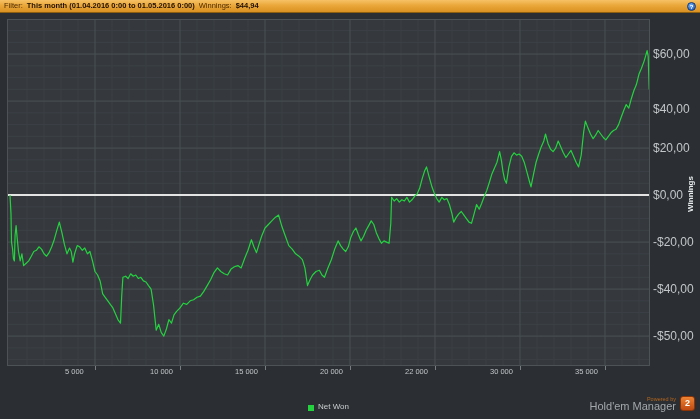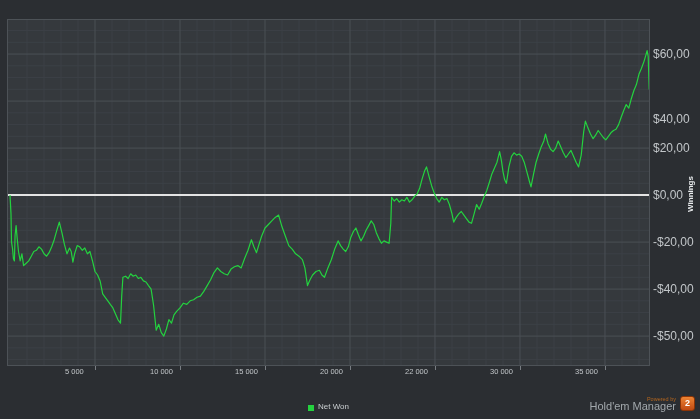--- a/index.html
+++ b/index.html
@@ -51,20 +51,24 @@
   .brand { font-size:11px; color:#a2a8ac; line-height:9px;margin-left:22px; }
   .badge { width:15px; height:15px; border-radius:3px;
     background:linear-gradient(#ee8434, #c04a12); border:1px solid #8c3406;
     color:#fff; font-size:9px; font-weight:bold; text-align:center; line-height:13px; }
 </style>
 </head>
 <body>
 
 <div class="screen">
 
+  <div class="filter-bar">
+    <span>Filter:</span><span class="sep"></span><span class="f-bold">This month (01.04.2016 0:00 to 01.05.2016 0:00)</span><span class="sep"></span><span>Winnings:</span><span class="sep"></span><span class="f-bold">$44,94</span>
+    <div class="help-icon">?</div>
+  </div>
 
   <div class="plot">
     <svg id="chart-svg" width="641" height="345">
         <line x1="19.004932640288533" y1="0" x2="19.004932640288533" y2="345" stroke="#3c4146" stroke-width="1"></line>
         <line x1="36.003977935716556" y1="0" x2="36.003977935716556" y2="345" stroke="#3c4146" stroke-width="1"></line>
         <line x1="53.00302323114459" y1="0" x2="53.00302323114459" y2="345" stroke="#3c4146" stroke-width="1"></line>
         <line x1="70.00206852657261" y1="0" x2="70.00206852657261" y2="345" stroke="#3c4146" stroke-width="1"></line>
         <line x1="104.00015911742867" y1="0" x2="104.00015911742867" y2="345" stroke="#3c4146" stroke-width="1"></line>
         <line x1="120.99920441285668" y1="0" x2="120.99920441285668" y2="345" stroke="#3c4146" stroke-width="1"></line>
         <line x1="137.9982497082847" y1="0" x2="137.9982497082847" y2="345" stroke="#3c4146" stroke-width="1"></line>
@@ -126,21 +130,21 @@
         <line x1="0" y1="128.08242506811987" x2="641" y2="128.08242506811987" stroke="#4a5055" stroke-width="1"></line>
         <line x1="0" y1="81.07970027247956" x2="641" y2="81.07970027247956" stroke="#4a5055" stroke-width="1"></line>
         <line x1="0" y1="34.07697547683923" x2="641" y2="34.07697547683923" stroke="#4a5055" stroke-width="1"></line>
         <line x1="0" y1="175.08514986376022" x2="641" y2="175.08514986376022" stroke="#e4e4e4" stroke-width="2"></line>
         <polyline points="2.0,175.1 3.0,193.9 3.5,222.1 4.6,229.1 5.4,238.5 6.4,240.9 7.1,215.0 8.1,205.6 9.1,217.4 10.5,231.5 12.2,240.9 13.9,233.8 15.6,245.6 18.2,243.2 20.7,240.9 23.3,236.2 25.8,231.5 28.4,230.3 30.9,226.8 33.5,229.1 36.0,233.8 38.6,236.2 41.1,232.7 43.7,226.8 46.2,219.7 48.8,210.3 51.3,202.1 53.9,212.7 56.4,224.4 59.0,233.8 61.5,228.0 63.2,231.5 64.9,242.1 66.6,233.8 69.2,225.6 71.7,226.8 74.3,230.3 76.8,228.0 79.4,233.8 81.9,231.5 84.5,240.9 87.0,251.5 89.6,255.0 92.1,260.9 94.7,273.8 97.2,277.3 99.8,280.8 102.3,284.4 104.9,287.9 107.4,293.8 109.9,299.6 112.5,303.2 113.7,276.1 114.9,257.3 117.6,256.2 120.1,258.5 122.7,253.8 125.2,256.2 127.8,255.0 130.3,258.5 132.9,257.3 135.4,260.9 138.0,262.0 140.5,265.6 143.1,269.1 145.6,285.5 148.2,310.2 150.7,304.3 153.3,312.6 155.8,316.1 158.4,309.0 160.9,299.6 163.5,303.2 166.0,294.9 168.6,291.4 172.0,287.9 175.4,283.2 178.8,284.4 182.2,280.8 185.6,279.7 189.0,277.3 192.4,276.1 195.8,271.4 199.2,265.6 202.6,259.7 206.0,252.6 209.4,247.9 212.8,251.5 216.2,253.8 219.6,255.0 223.0,249.1 226.4,246.8 229.8,245.6 233.2,247.9 236.6,238.5 240.0,230.3 243.4,219.7 245.9,226.8 248.5,232.7 251.0,224.4 253.6,216.2 257.0,208.0 260.4,204.5 263.8,200.9 267.2,197.4 270.6,195.1 274.0,206.8 277.4,216.2 280.8,225.6 284.2,229.1 287.6,233.8 291.0,236.2 294.4,239.7 296.9,247.9 299.5,265.6 302.0,259.7 304.6,255.0 308.0,251.5 311.4,250.3 313.9,255.0 316.5,257.3 319.9,247.9 323.3,239.7 326.7,229.1 330.1,220.9 332.6,225.6 335.2,229.1 337.7,231.5 340.3,226.8 342.8,217.4 345.4,211.5 347.9,208.0 350.5,215.0 353.0,220.9 355.6,216.2 358.1,210.3 360.7,205.6 363.2,200.9 365.8,204.5 368.3,212.7 370.9,218.6 373.4,223.3 376.0,220.9 378.5,222.1 381.1,223.3 382.8,203.3 383.6,177.4 386.2,181.0 388.7,178.6 391.3,182.1 393.8,179.8 396.4,181.0 398.9,177.4 401.5,182.1 404.0,179.8 406.6,176.3 409.1,173.9 411.7,168.0 414.2,158.6 416.8,150.4 418.5,146.9 421.0,156.3 423.6,165.7 426.1,172.7 428.7,178.6 431.2,182.1 433.8,177.4 436.3,179.8 438.9,178.6 441.4,184.5 444.0,193.9 445.7,202.1 448.2,197.4 450.8,193.9 453.3,191.5 455.9,195.1 458.4,198.6 461.0,202.1 463.5,203.3 466.1,193.9 468.6,184.5 471.2,189.2 473.7,183.3 476.3,176.3 478.8,170.4 481.4,162.2 483.9,153.9 486.5,148.1 489.0,142.2 491.6,131.6 493.3,139.8 495.0,151.6 496.7,159.8 498.4,163.3 500.9,146.9 503.5,136.3 506.0,132.8 508.6,135.1 511.1,134.0 513.7,136.3 516.2,142.2 518.8,151.6 521.3,161.0 523.0,166.9 525.6,153.9 528.1,142.2 530.7,134.0 533.2,126.9 535.8,121.0 537.5,114.0 540.0,123.4 542.6,129.3 545.1,131.6 547.7,128.1 550.2,121.0 552.8,126.9 555.3,132.8 557.9,137.5 560.4,134.0 563.0,130.4 565.5,136.3 568.1,142.2 570.6,146.9 573.2,135.1 575.7,111.6 577.4,101.1 580.0,108.1 582.5,114.0 585.1,118.7 587.6,115.2 590.2,110.5 592.7,114.0 595.3,117.5 597.8,119.9 600.4,116.3 602.9,112.8 605.5,110.5 608.0,109.3 610.6,104.6 613.1,97.5 615.7,90.5 618.2,84.6 620.8,88.1 623.3,78.7 625.9,70.5 628.4,64.6 631.0,54.1 633.5,48.2 636.1,41.1 637.8,35.3 639.1,30.6 640.2,36.4 641.2,69.5" fill="none" stroke="#24d23f" stroke-width="1.2" stroke-linejoin="round"></polyline>
       </svg>
   </div>
 
   <div id="labels">
       <div class="ytick" style="top: 49.077px;">$60,00</div>
-      <div class="ytick" style="top: 114px;">$40,00</div>
+      <div class="ytick" style="top: 104px;">$40,00</div>
       <div class="ytick" style="top: 143.082px;">$20,00</div>
       <div class="ytick" style="top: 190.085px;">$0,00</div>
       <div class="ytick" style="top: 237.088px;">-$20,00</div>
       <div class="ytick" style="top: 284.091px;">-$40,00</div>
       <div class="ytick" style="top: 331.093px;">-$50,00</div>
       <div class="tickmark" style="left: 95.0011px;"></div>
       <div class="xtick" style="left: 65.0011px;">5 000</div>
       <div class="tickmark" style="left: 179.996px;"></div>
       <div class="xtick" style="left: 149.996px;">10 000</div>
       <div class="tickmark" style="left: 264.992px;"></div>

